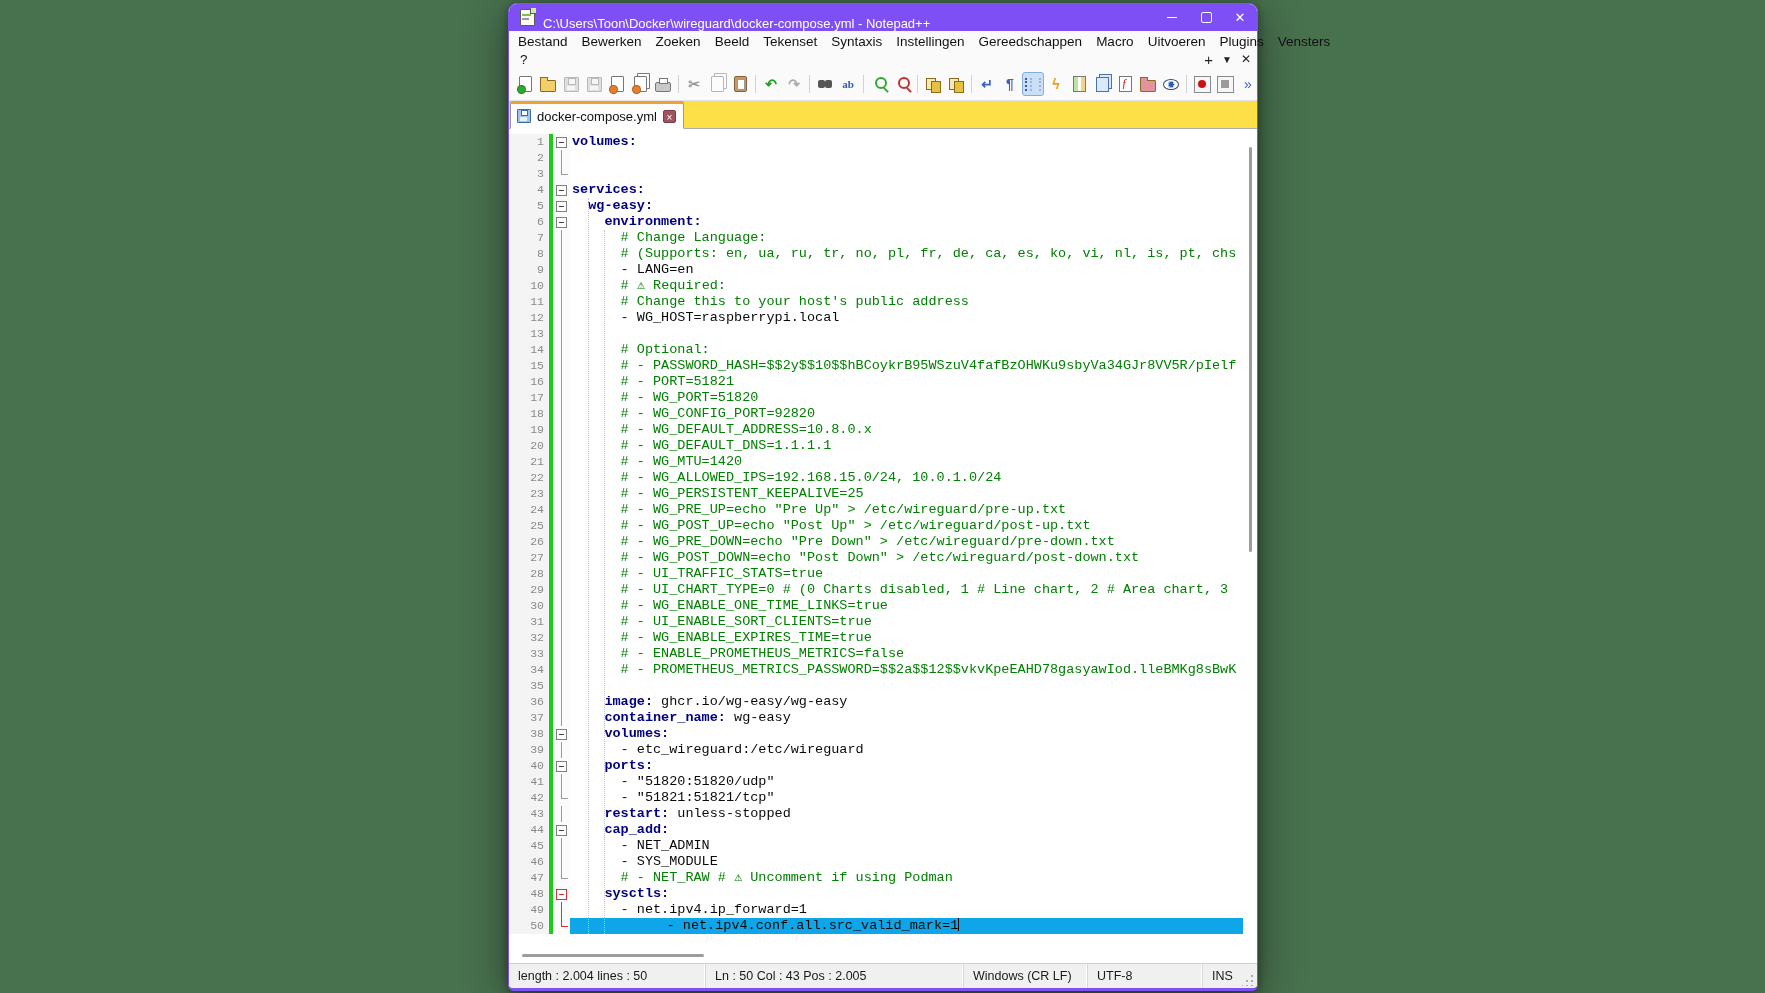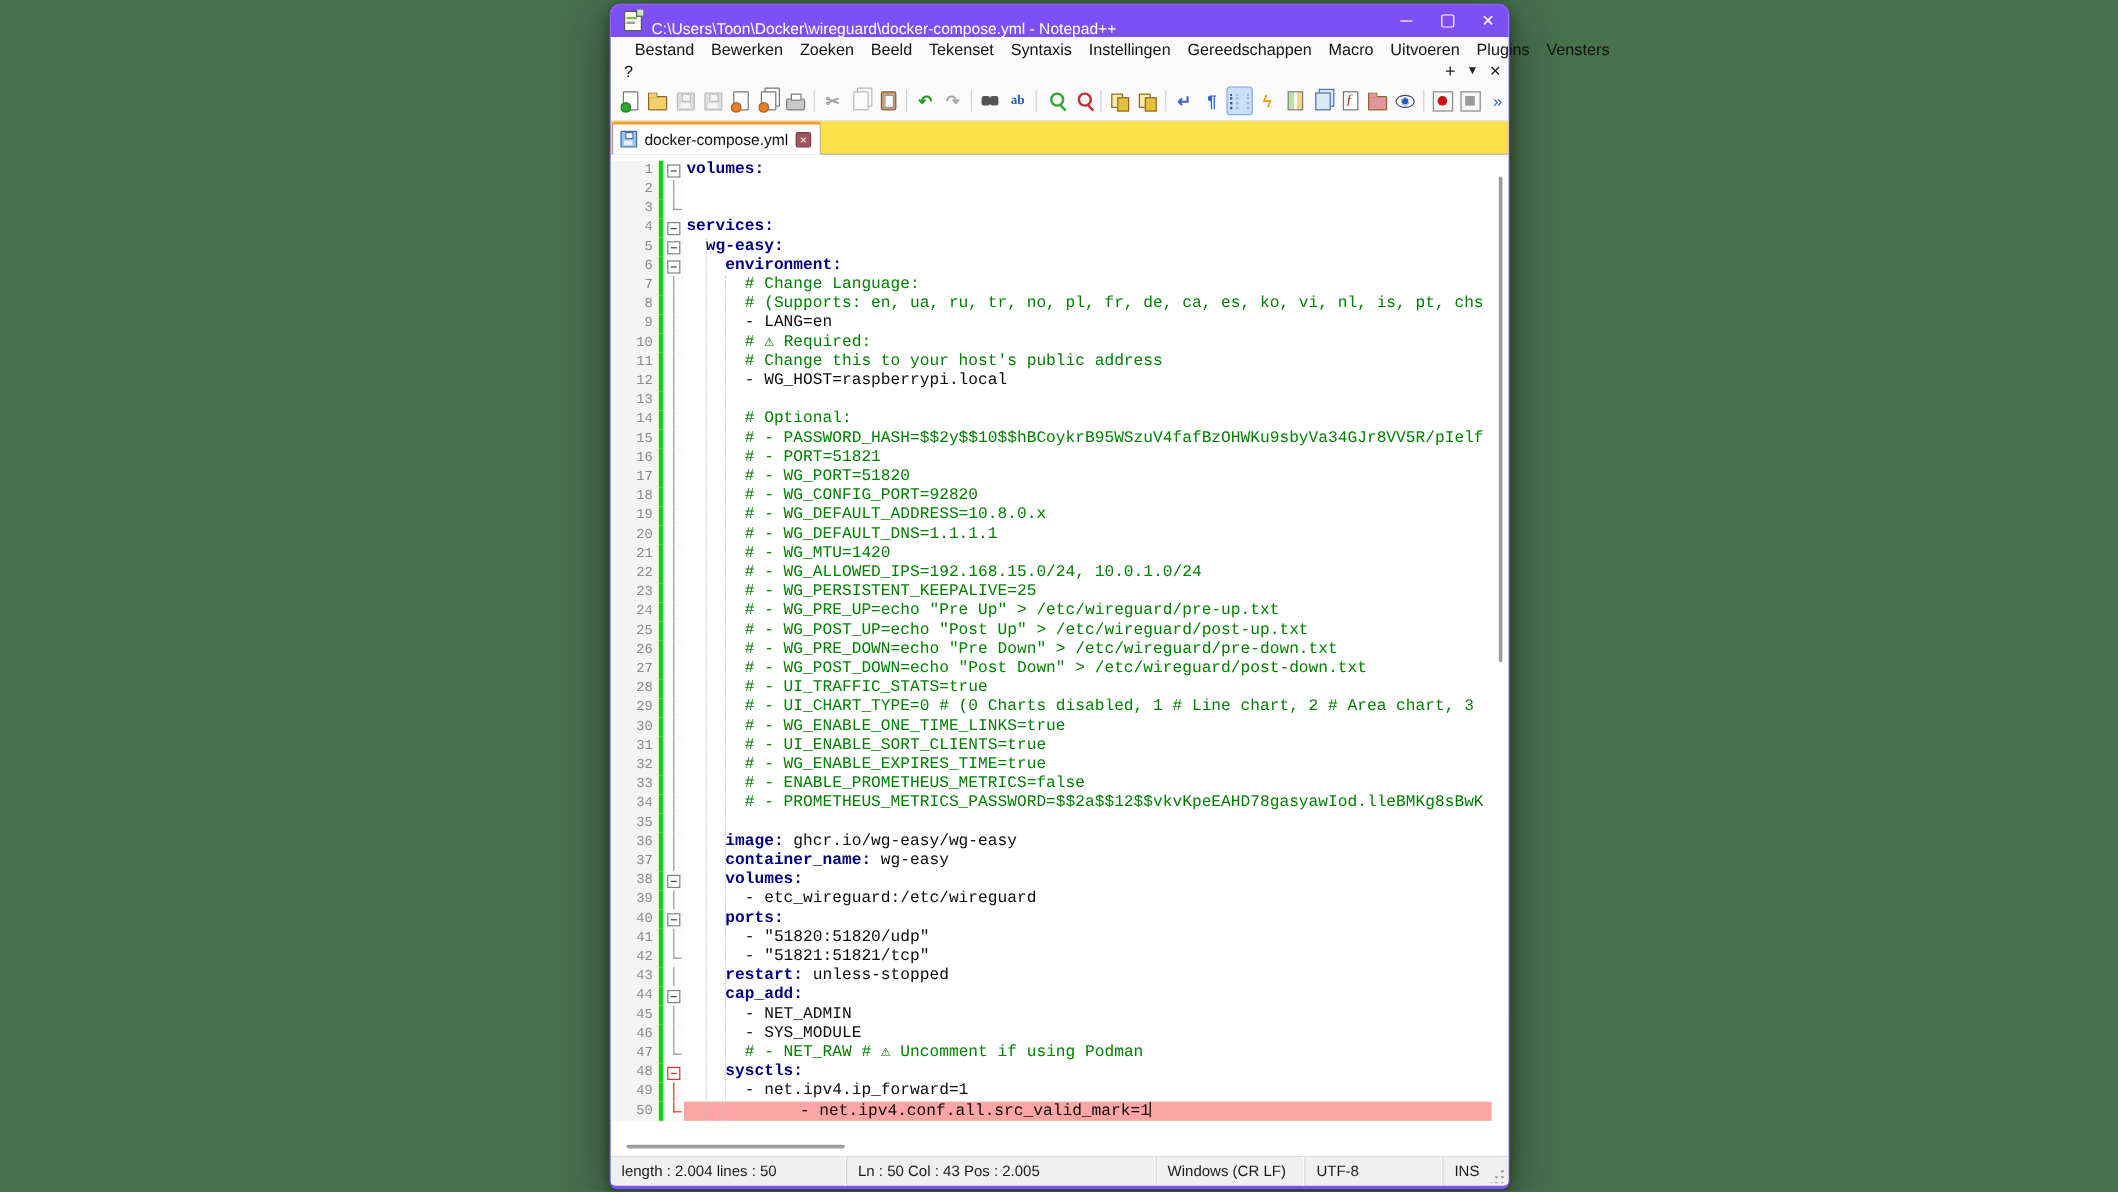--- a/index.html
+++ b/index.html
@@ -29,21 +29,21 @@
   .title-icon .ln1,.title-icon .ln2{position:absolute;left:2px;height:2px;background:#7fbf4f;}
   .title-icon .ln1{top:5px;width:9px;}
   .title-icon .ln2{top:9px;width:7px;background:#9a9a9a;}
   .title-text{flex:1 1 auto;white-space:nowrap;overflow:hidden;margin-top:12px;}
   .cap-btn{width:34px;height:27px;display:flex;align-items:center;justify-content:center;color:#fff;font-size:13px;flex:0 0 auto;}
   .cap-btn.close{border-radius:0 8px 0 0;}
   .max-glyph{width:9px;height:9px;border:1px solid #fff;display:inline-block;border-radius:2px;}
   .min-glyph{width:10px;height:0;border-top:1px solid #fff;display:inline-block;}
   
   .menubar{background:#fafafa;flex:0 0 auto;padding-top:2px;position:relative;}
-  .menu-row1{display:flex;height:18px;align-items:flex-start;padding-left:13px;}
+  .menu-row1{display:flex;height:18px;align-items:flex-start;padding-left:2px;}
   .menu-item{padding:0 7px;font-size:13.5px;color:#111;height:18px;line-height:18px;white-space:nowrap;}
   .menu-row2{display:flex;height:17px;align-items:center;padding-left:4px;position:relative;}
   .menu-tab-ctrls{position:absolute;right:6px;top:0;display:flex;gap:9px;align-items:center;height:17px;}
   .menu-tab-ctrls span{font-size:12px;color:#222;line-height:17px;}
   
   .toolbar{
     flex:0 0 32px;background:#fafafa;display:flex;align-items:center;
     padding-left:5px;gap:1px;border-bottom:1px solid #e3e3e3;
   }
   .tb-btn{width:22px;height:24px;display:flex;align-items:center;justify-content:center;border-radius:3px;position:relative;flex:0 0 auto;}
@@ -93,21 +93,21 @@
   .tab-save-icon:after{content:"";position:absolute;left:2px;bottom:1px;width:7px;height:4px;background:#e8f1fa;}
   .tab-close{width:13px;height:13px;background:#a05460;color:#fff;font-size:10px;line-height:13px;text-align:center;border-radius:2px;border:1px solid #7c3b46;box-sizing:border-box;flex:0 0 auto;}
   
   .editor{flex:1 1 auto;position:relative;background:#fff;overflow:hidden;}
   .rows{position:absolute;left:0;top:5px;right:0;}
   .row{display:flex;height:16px;font-family:"Liberation Mono","DejaVu Sans Mono",monospace;font-size:13.5px;line-height:16px;}
   .gut{flex:0 0 40px;background:#f4f4f4;color:#8a8a8a;font-size:11.5px;text-align:right;padding-right:5px;box-sizing:border-box;}
   .chg{flex:0 0 4px;background:#15ce15;}
   .fold{flex:0 0 17px;background:#fbfbfb;position:relative;}
   .txt{flex:1 1 auto;white-space:pre;overflow:hidden;padding-left:2px;margin-right:14px;position:relative;}
-  .row.cur .txt{background:#fca5a5;padding-left:48px;}
+  .row.cur .txt{background:#0ea5e9;padding-left:48px;}
   .tok-k{color:#000080;font-weight:bold;}
   .tok-t{color:#0a0a0a;}
   .tok-c{color:#008000;}
   
   .fold .vline{position:absolute;left:8px;top:0;bottom:0;width:1px;background:#9a9a9a;}
   .fold .corner{position:absolute;left:8px;top:0;height:9px;width:1px;background:#9a9a9a;}
   .fold .corner:after{content:"";position:absolute;left:0;top:8px;width:7px;height:1px;background:#9a9a9a;}
   .fold .box{position:absolute;left:3px;top:2.5px;width:11px;height:11px;background:#fff;border:1px solid #808080;box-sizing:border-box;}
   .fold .box:after{content:"";position:absolute;left:2px;top:4px;width:5px;height:1px;background:#444;}
   .fold.red .vline,.fold.red .corner,.fold.red .corner:after{background:#e03030;}

